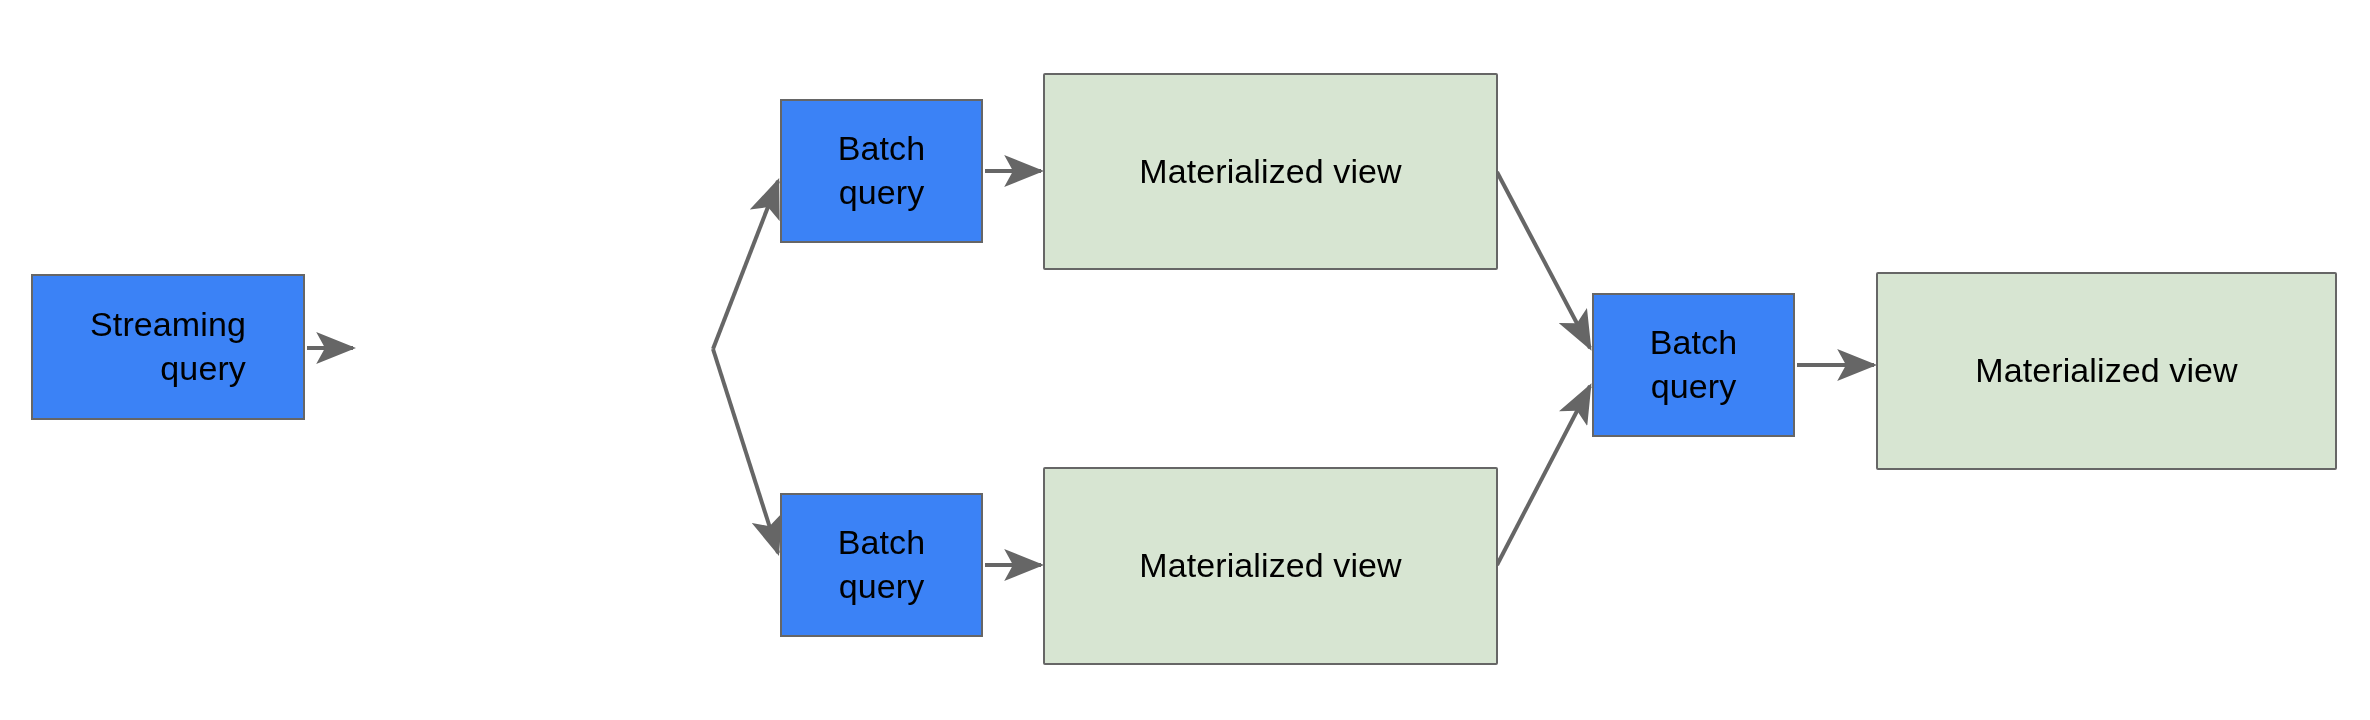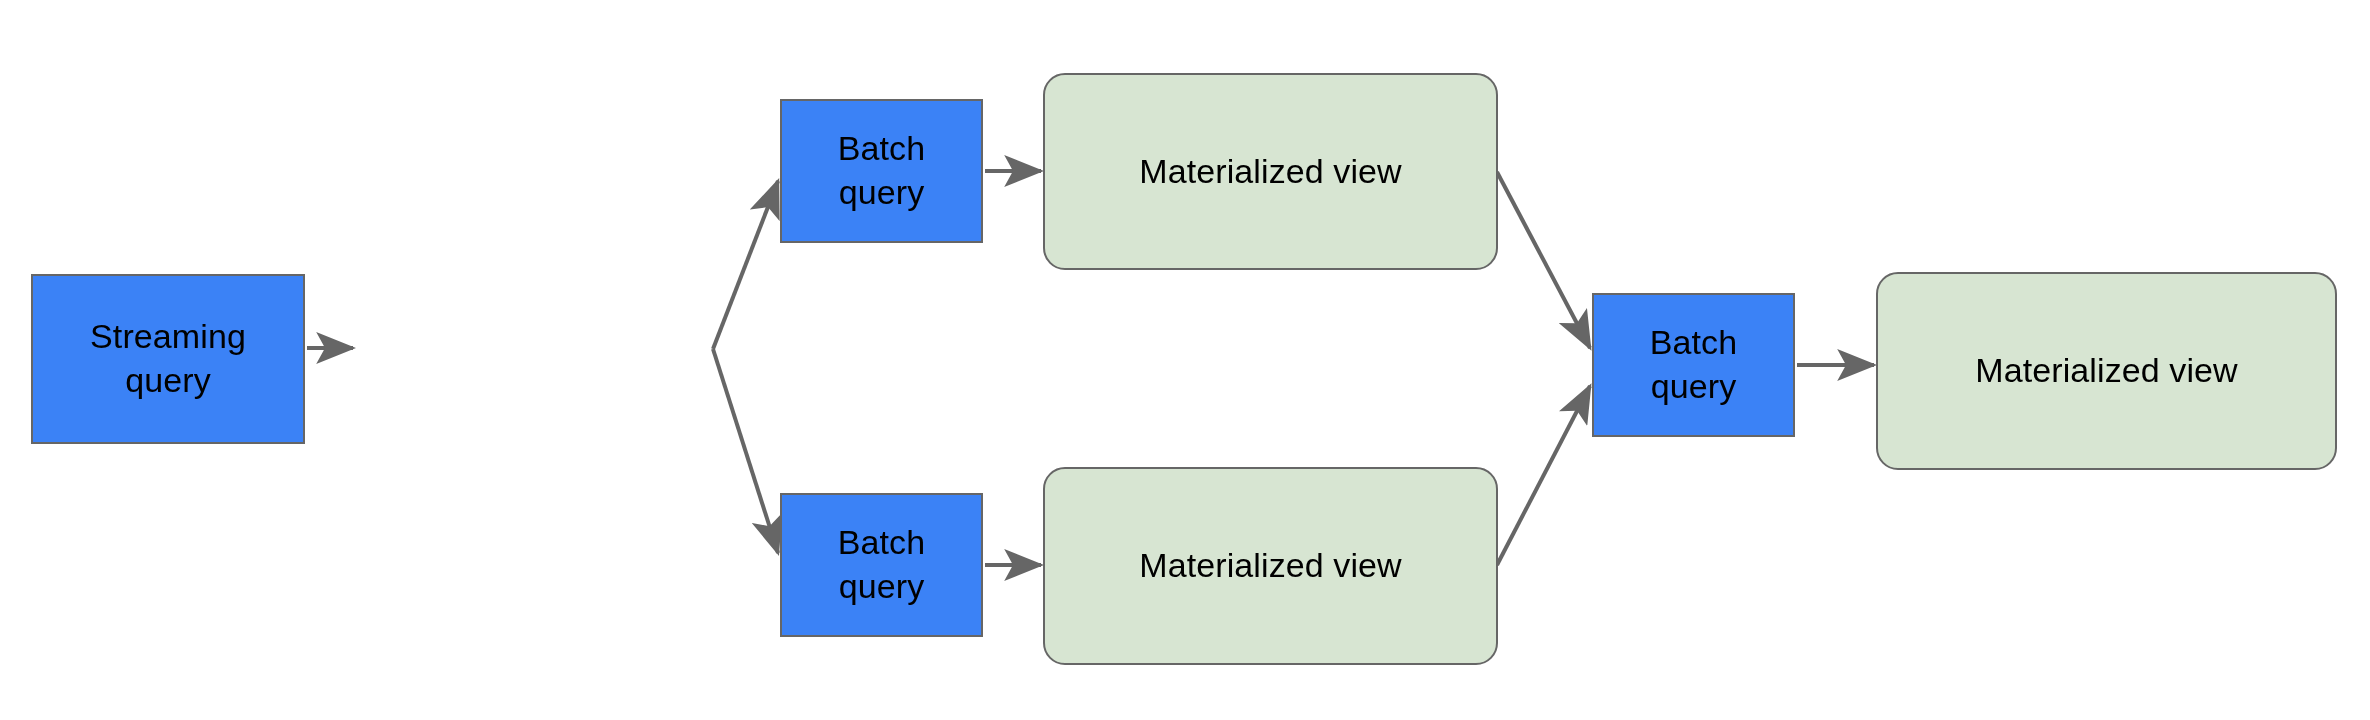--- a/index.html
+++ b/index.html
@@ -41,21 +41,21 @@
   .node-label {
     display: block;
     white-space: pre-line;
   }
   .node.process {
     background: #3b82f6;
     border-radius: 0;
   }
   .node.store {
     background: #d7e5d2;
-    border-radius: 22px;
+    border-radius: 2px;
   }
 </style>
 </head>
 <body>
 
 <div id="canvas">
 
   <svg id="edge-layer" viewBox="0 0 2370 720" width="2370" height="720" xmlns="http://www.w3.org/2000/svg">
     <defs>
       <marker id="arrowhead" markerWidth="10" markerHeight="8" refX="9.2" refY="4" orient="auto" markerUnits="strokeWidth">
@@ -73,21 +73,21 @@
 
     <line x1="985" y1="565" x2="1041" y2="565" stroke="#666666" stroke-width="4" marker-end="url(#arrowhead)"></line>
 
     <line x1="1497" y1="172" x2="1590" y2="348" stroke="#666666" stroke-width="4" marker-end="url(#arrowhead)"></line>
 
     <line x1="1497" y1="565" x2="1590" y2="386" stroke="#666666" stroke-width="4" marker-end="url(#arrowhead)"></line>
 
     <line x1="1797" y1="365" x2="1874" y2="365" stroke="#666666" stroke-width="4" marker-end="url(#arrowhead)"></line>
   </svg>
 
-  <div class="node process" style="left:31px; top:274px; width:274px; height:170px;">
+  <div class="node process" style="left:31px; top:274px; width:274px; height:146px;text-align:right;">
     <span class="node-label">Streaming
 query</span>
   </div>
 
 
   <div class="node process" style="left:780px; top:99px; width:203px; height:144px;">
     <span class="node-label">Batch
 query</span>
   </div>
 

